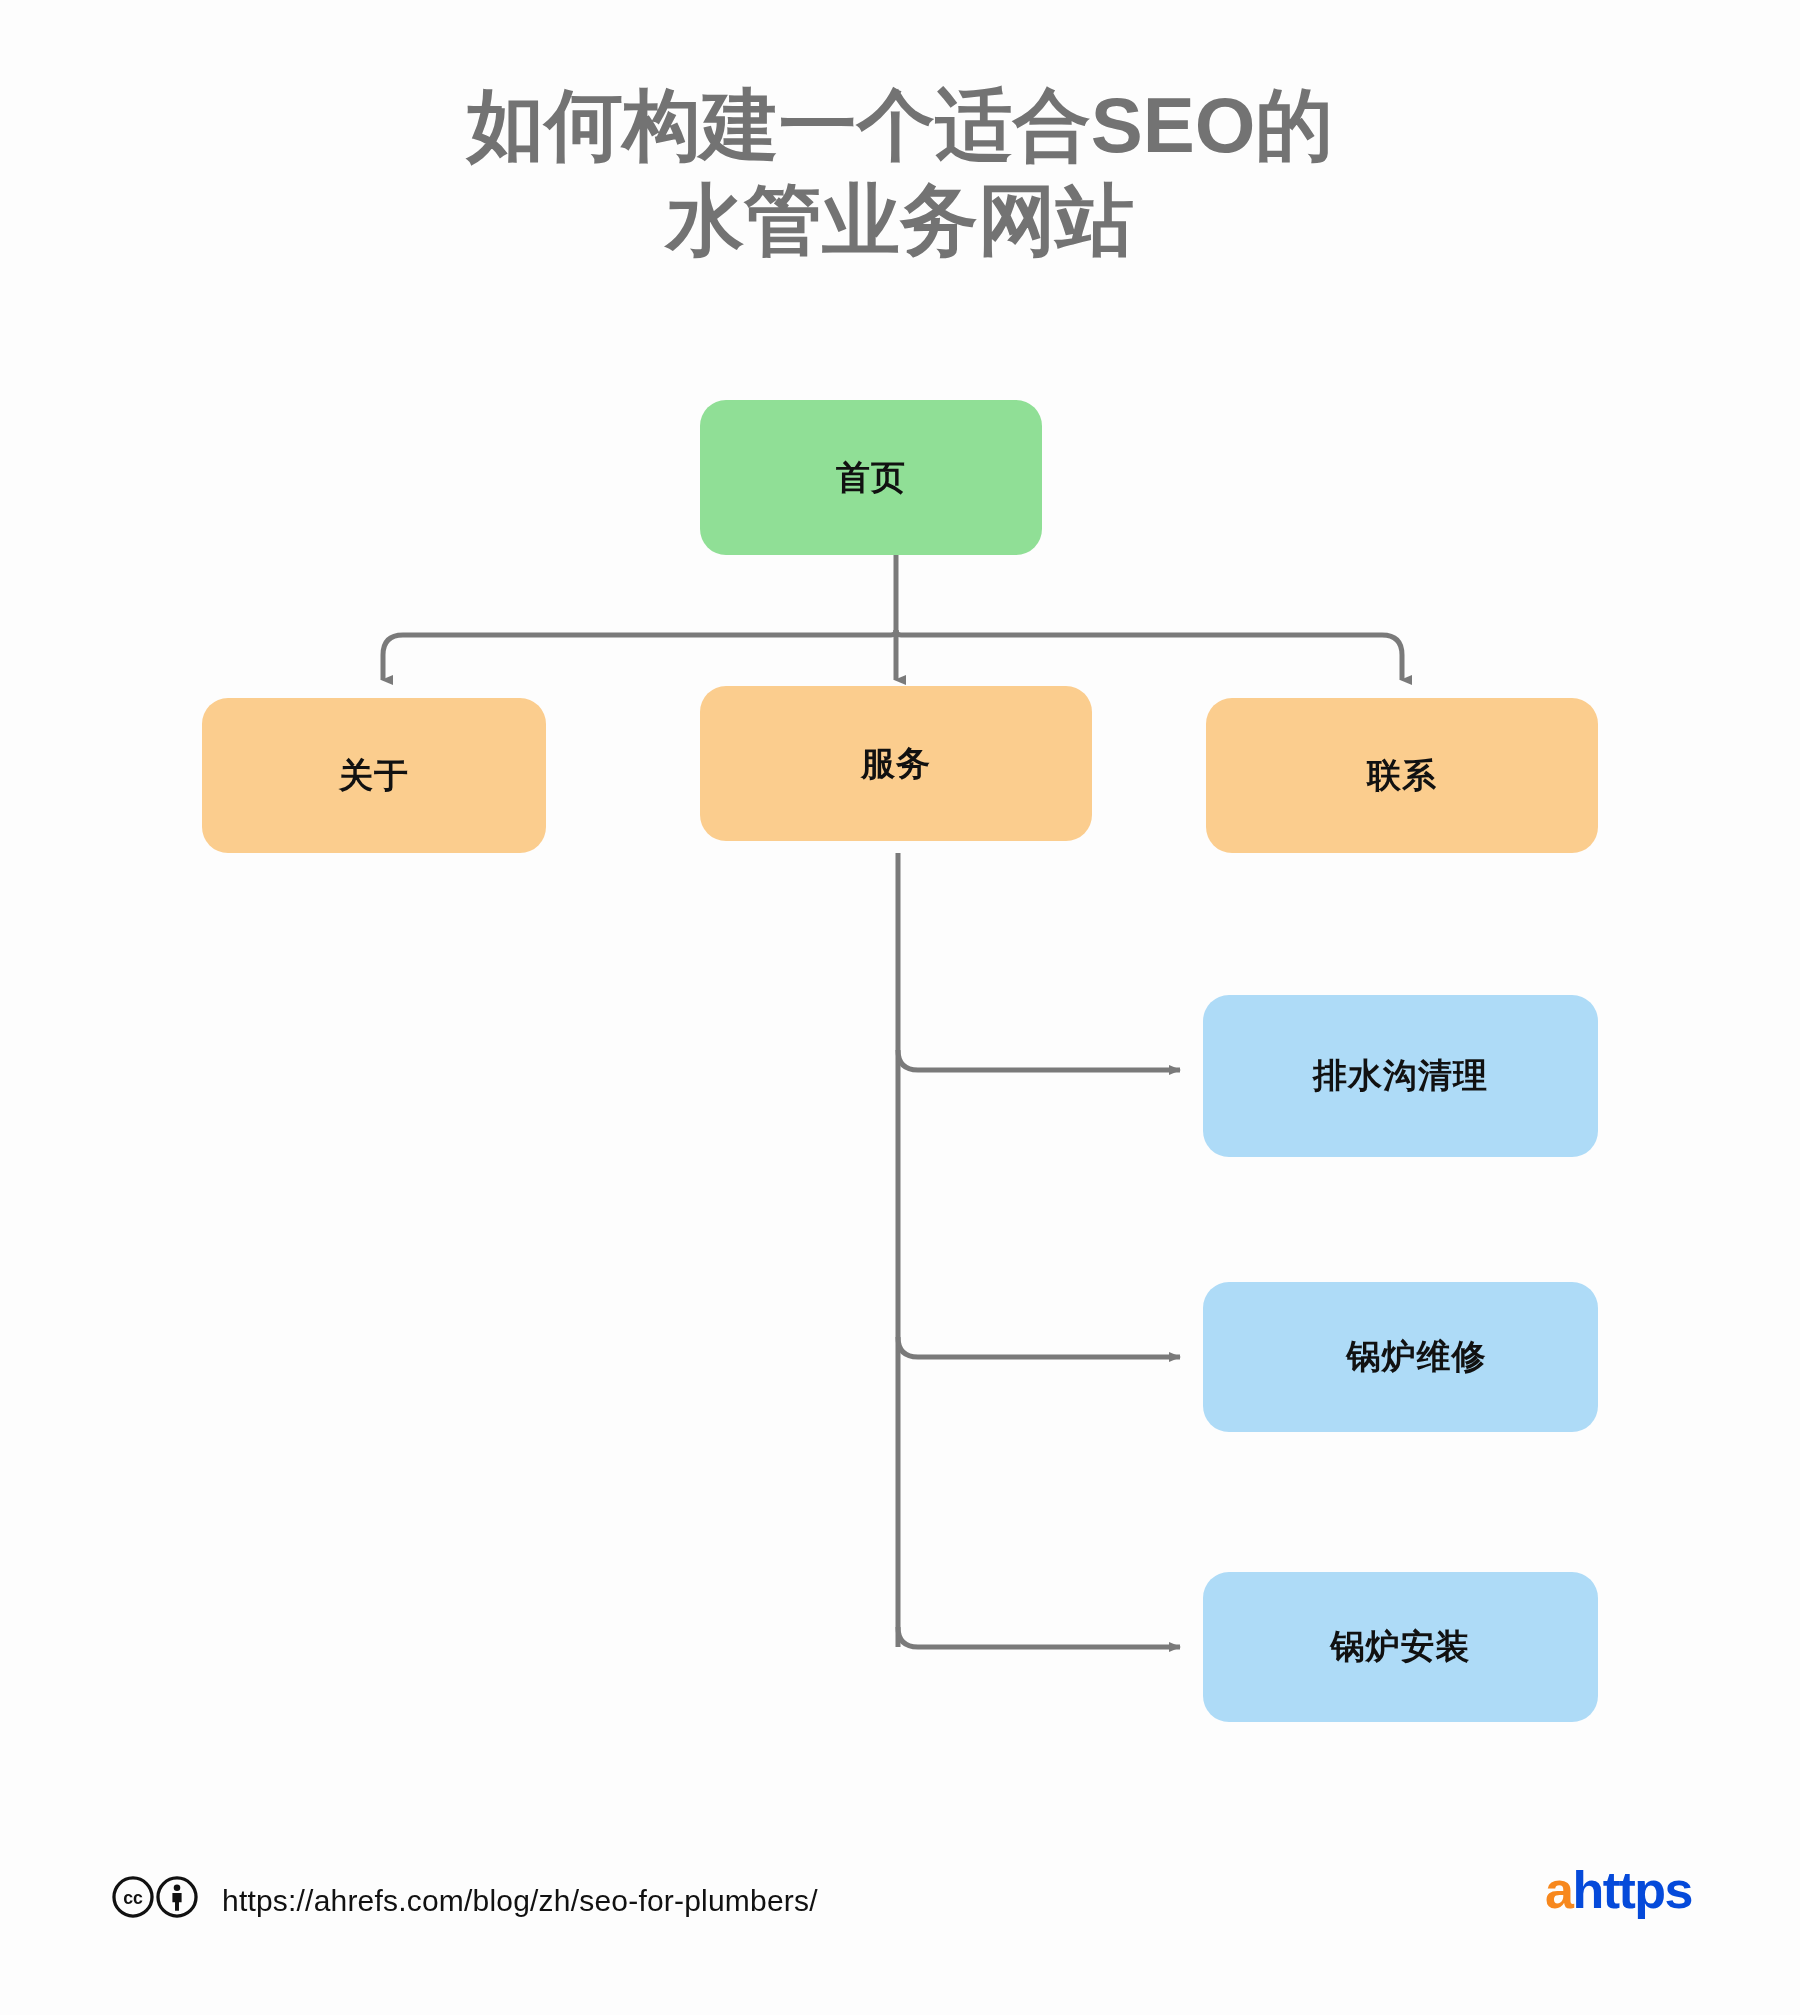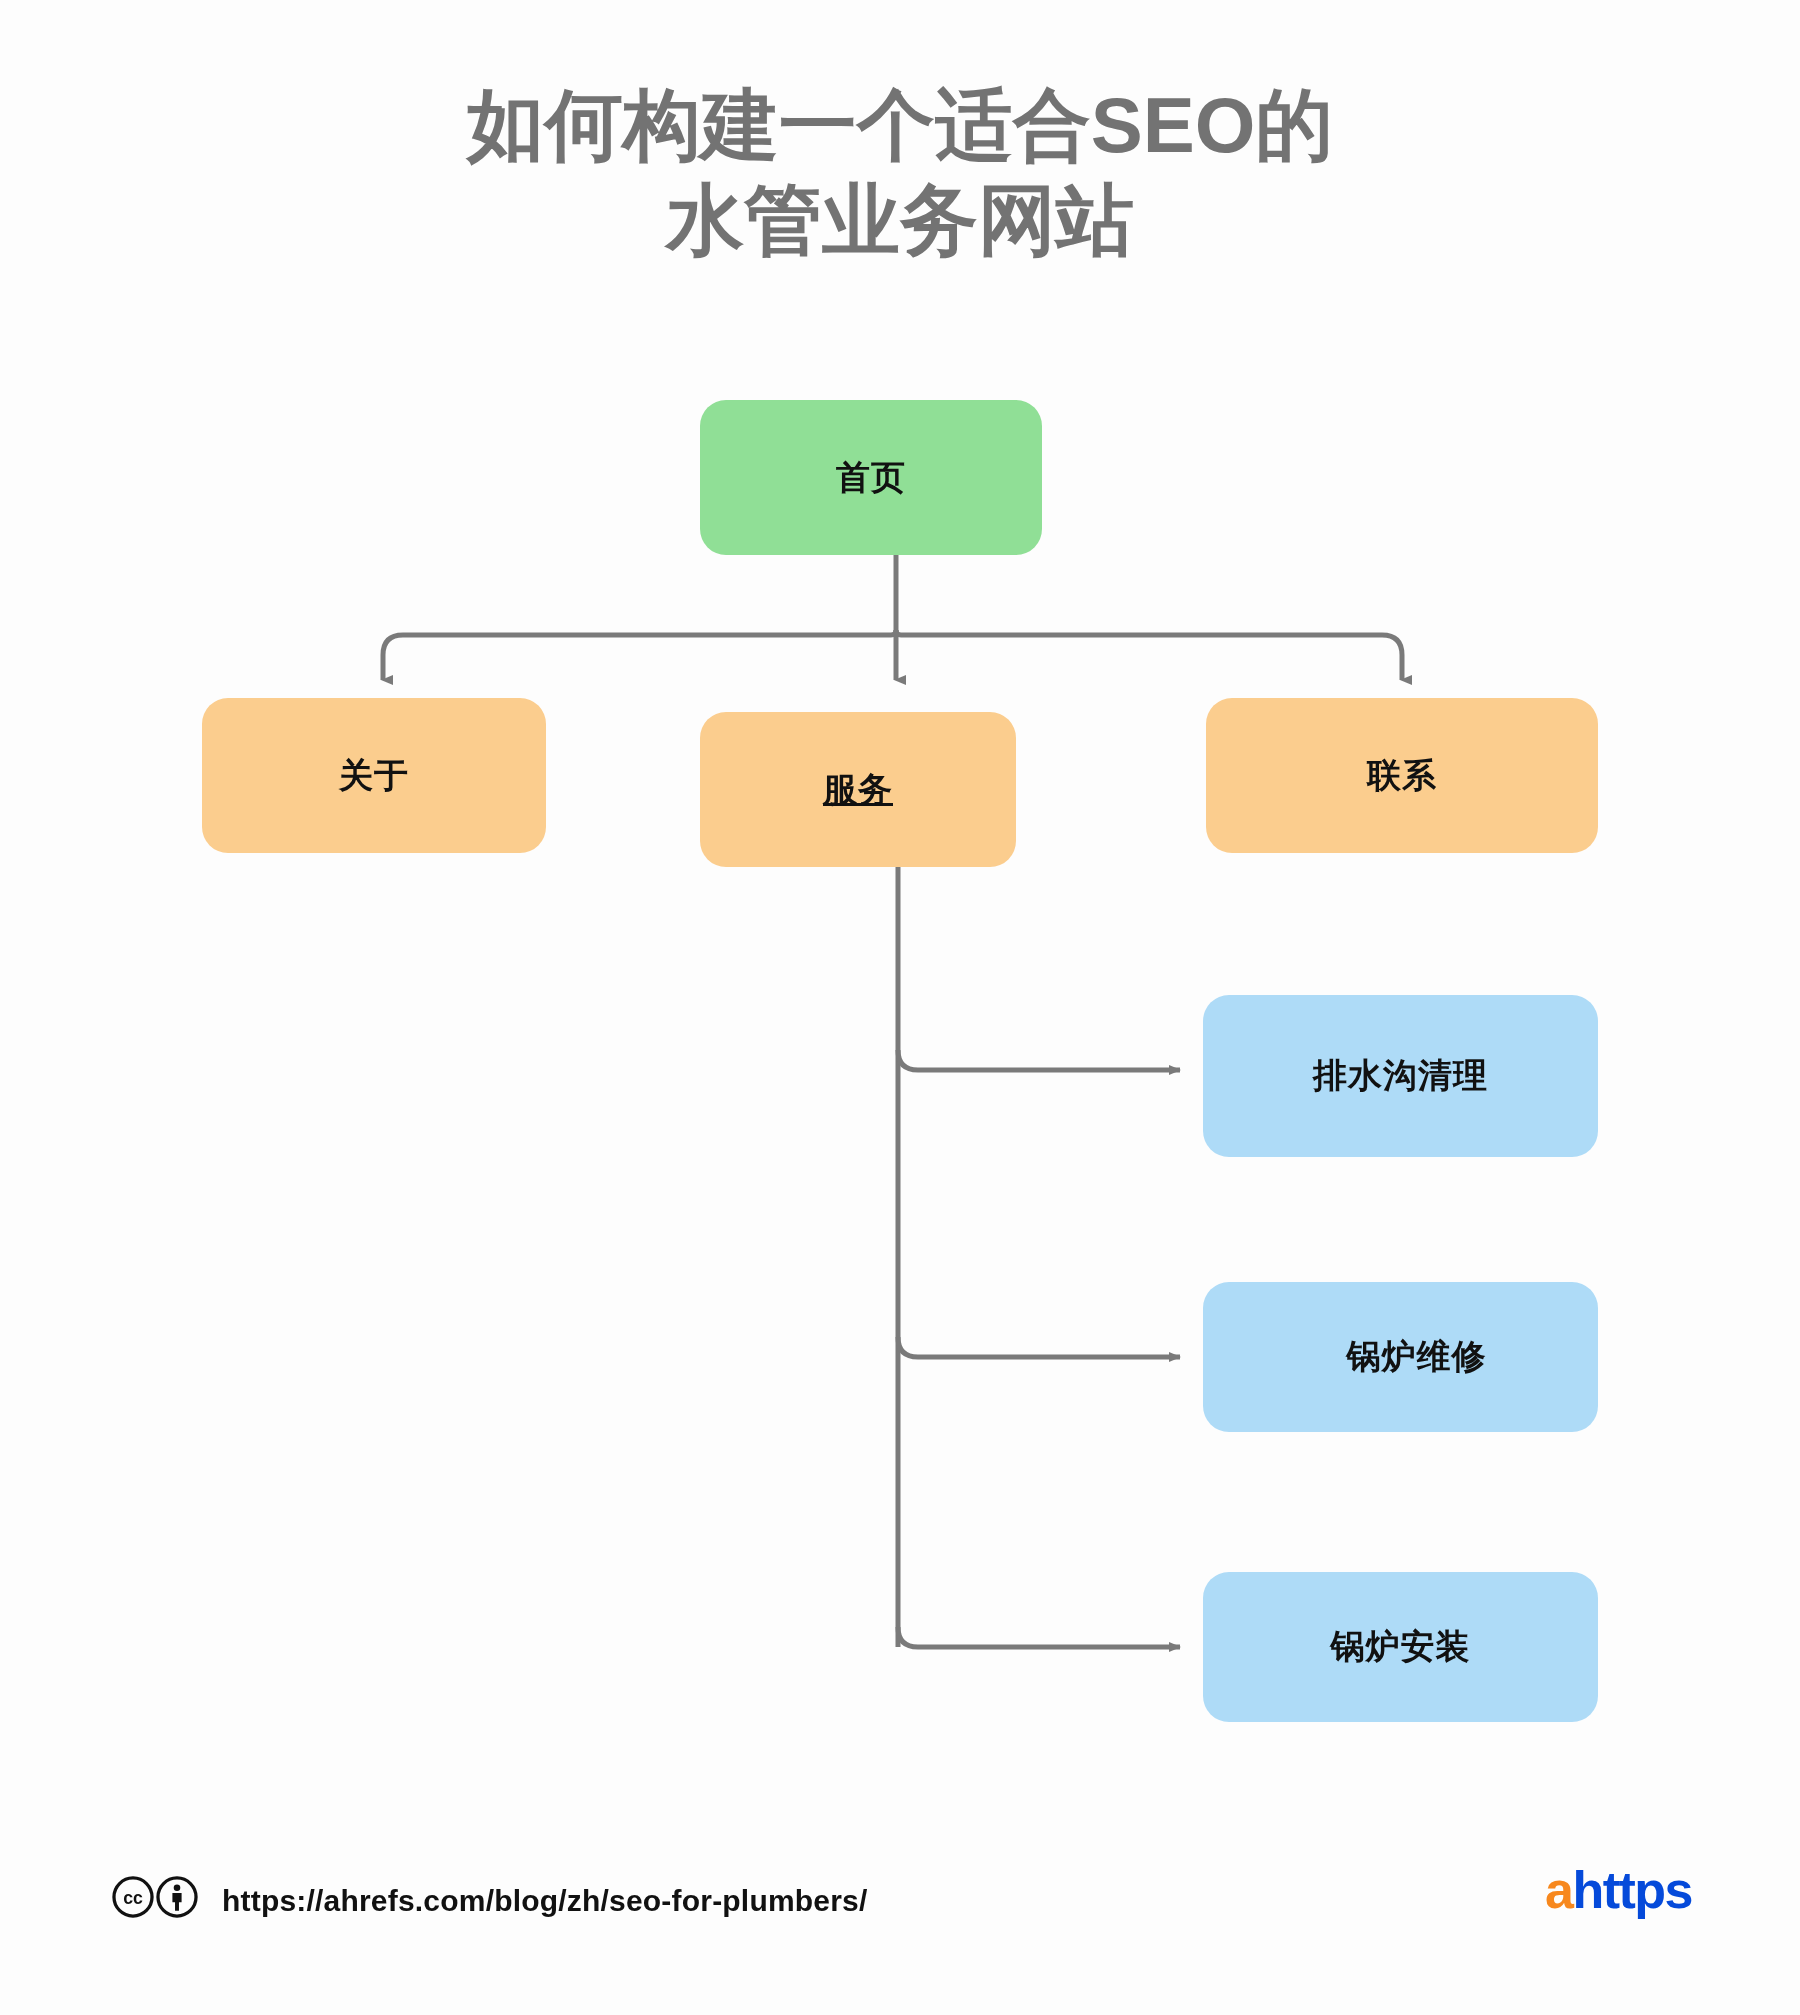--- a/index.html
+++ b/index.html
@@ -55,21 +55,21 @@
     color: #111111;
     letter-spacing: 1px;
   }
   .node-home   { background: #90df96; }
   .node-orange { background: #fbcd8e; }
   .node-blue   { background: #aedbf7; }
 
   
   .n-home     { left: 700px;  top: 400px;  width: 342px; height: 155px; }
   .n-about    { left: 202px;  top: 698px;  width: 344px; height: 155px; }
-  .n-services { left: 700px;  top: 712px;  width: 316px; height: 155px; text-decoration: underline; }
+  .n-services { left: 700px;  top: 686px;  width: 392px; height: 155px; }
   .n-contact  { left: 1206px; top: 698px;  width: 392px; height: 155px; }
   .n-gutter   { left: 1203px; top: 995px;  width: 395px; height: 162px; }
   .n-boiler-r { left: 1203px; top: 1282px; width: 395px; height: 150px; padding-left: 32px; }
   .n-boiler-i { left: 1203px; top: 1572px; width: 395px; height: 150px; }
 
   
   .footer {
     position: absolute;
     left: 0;
     bottom: 0;
@@ -85,21 +85,21 @@
     gap: 2px;
   }
   .cc-icon {
     width: 42px;
     height: 42px;
     display: block;
   }
   .footer-url {
     margin-left: 22px;
     font-size: 30px;
-    font-weight: 700;
+    font-weight: 400;
     color: #111111;
     letter-spacing: 0.2px;
     white-space: nowrap;
   }
   .logo {
     position: absolute;
     right: 108px;
     top: 34px;
     font-size: 52px;
     font-weight: 700;

